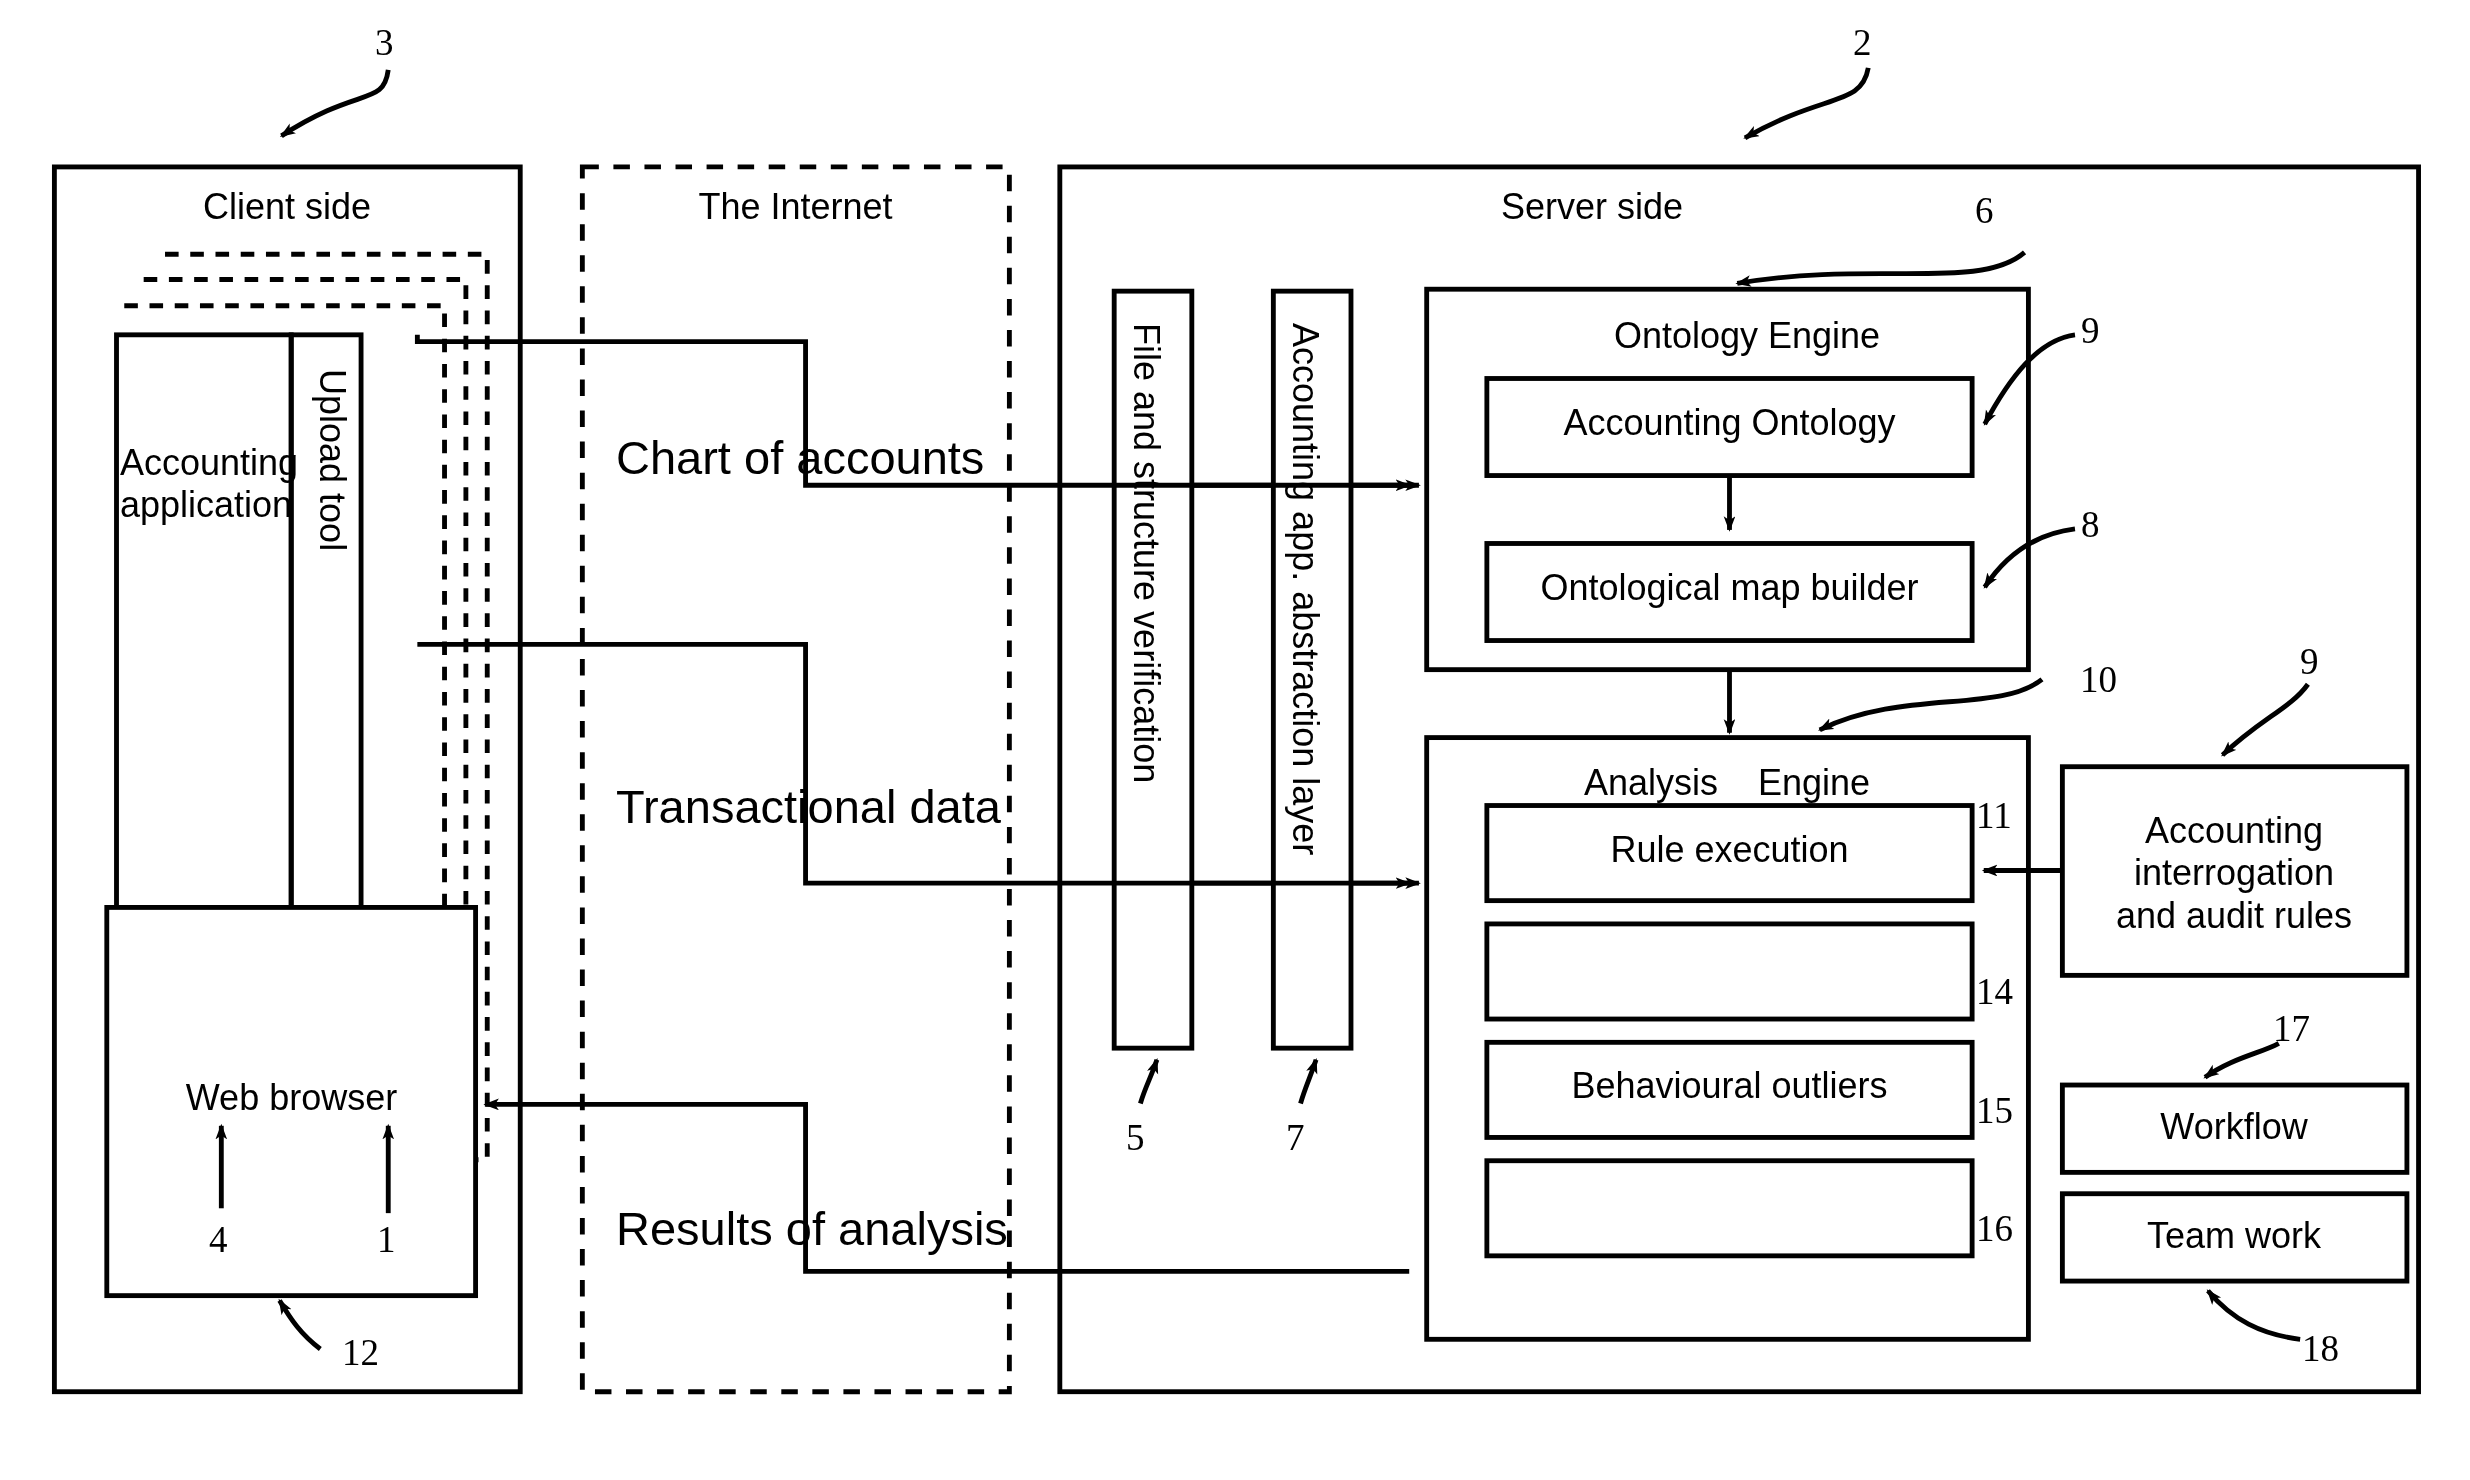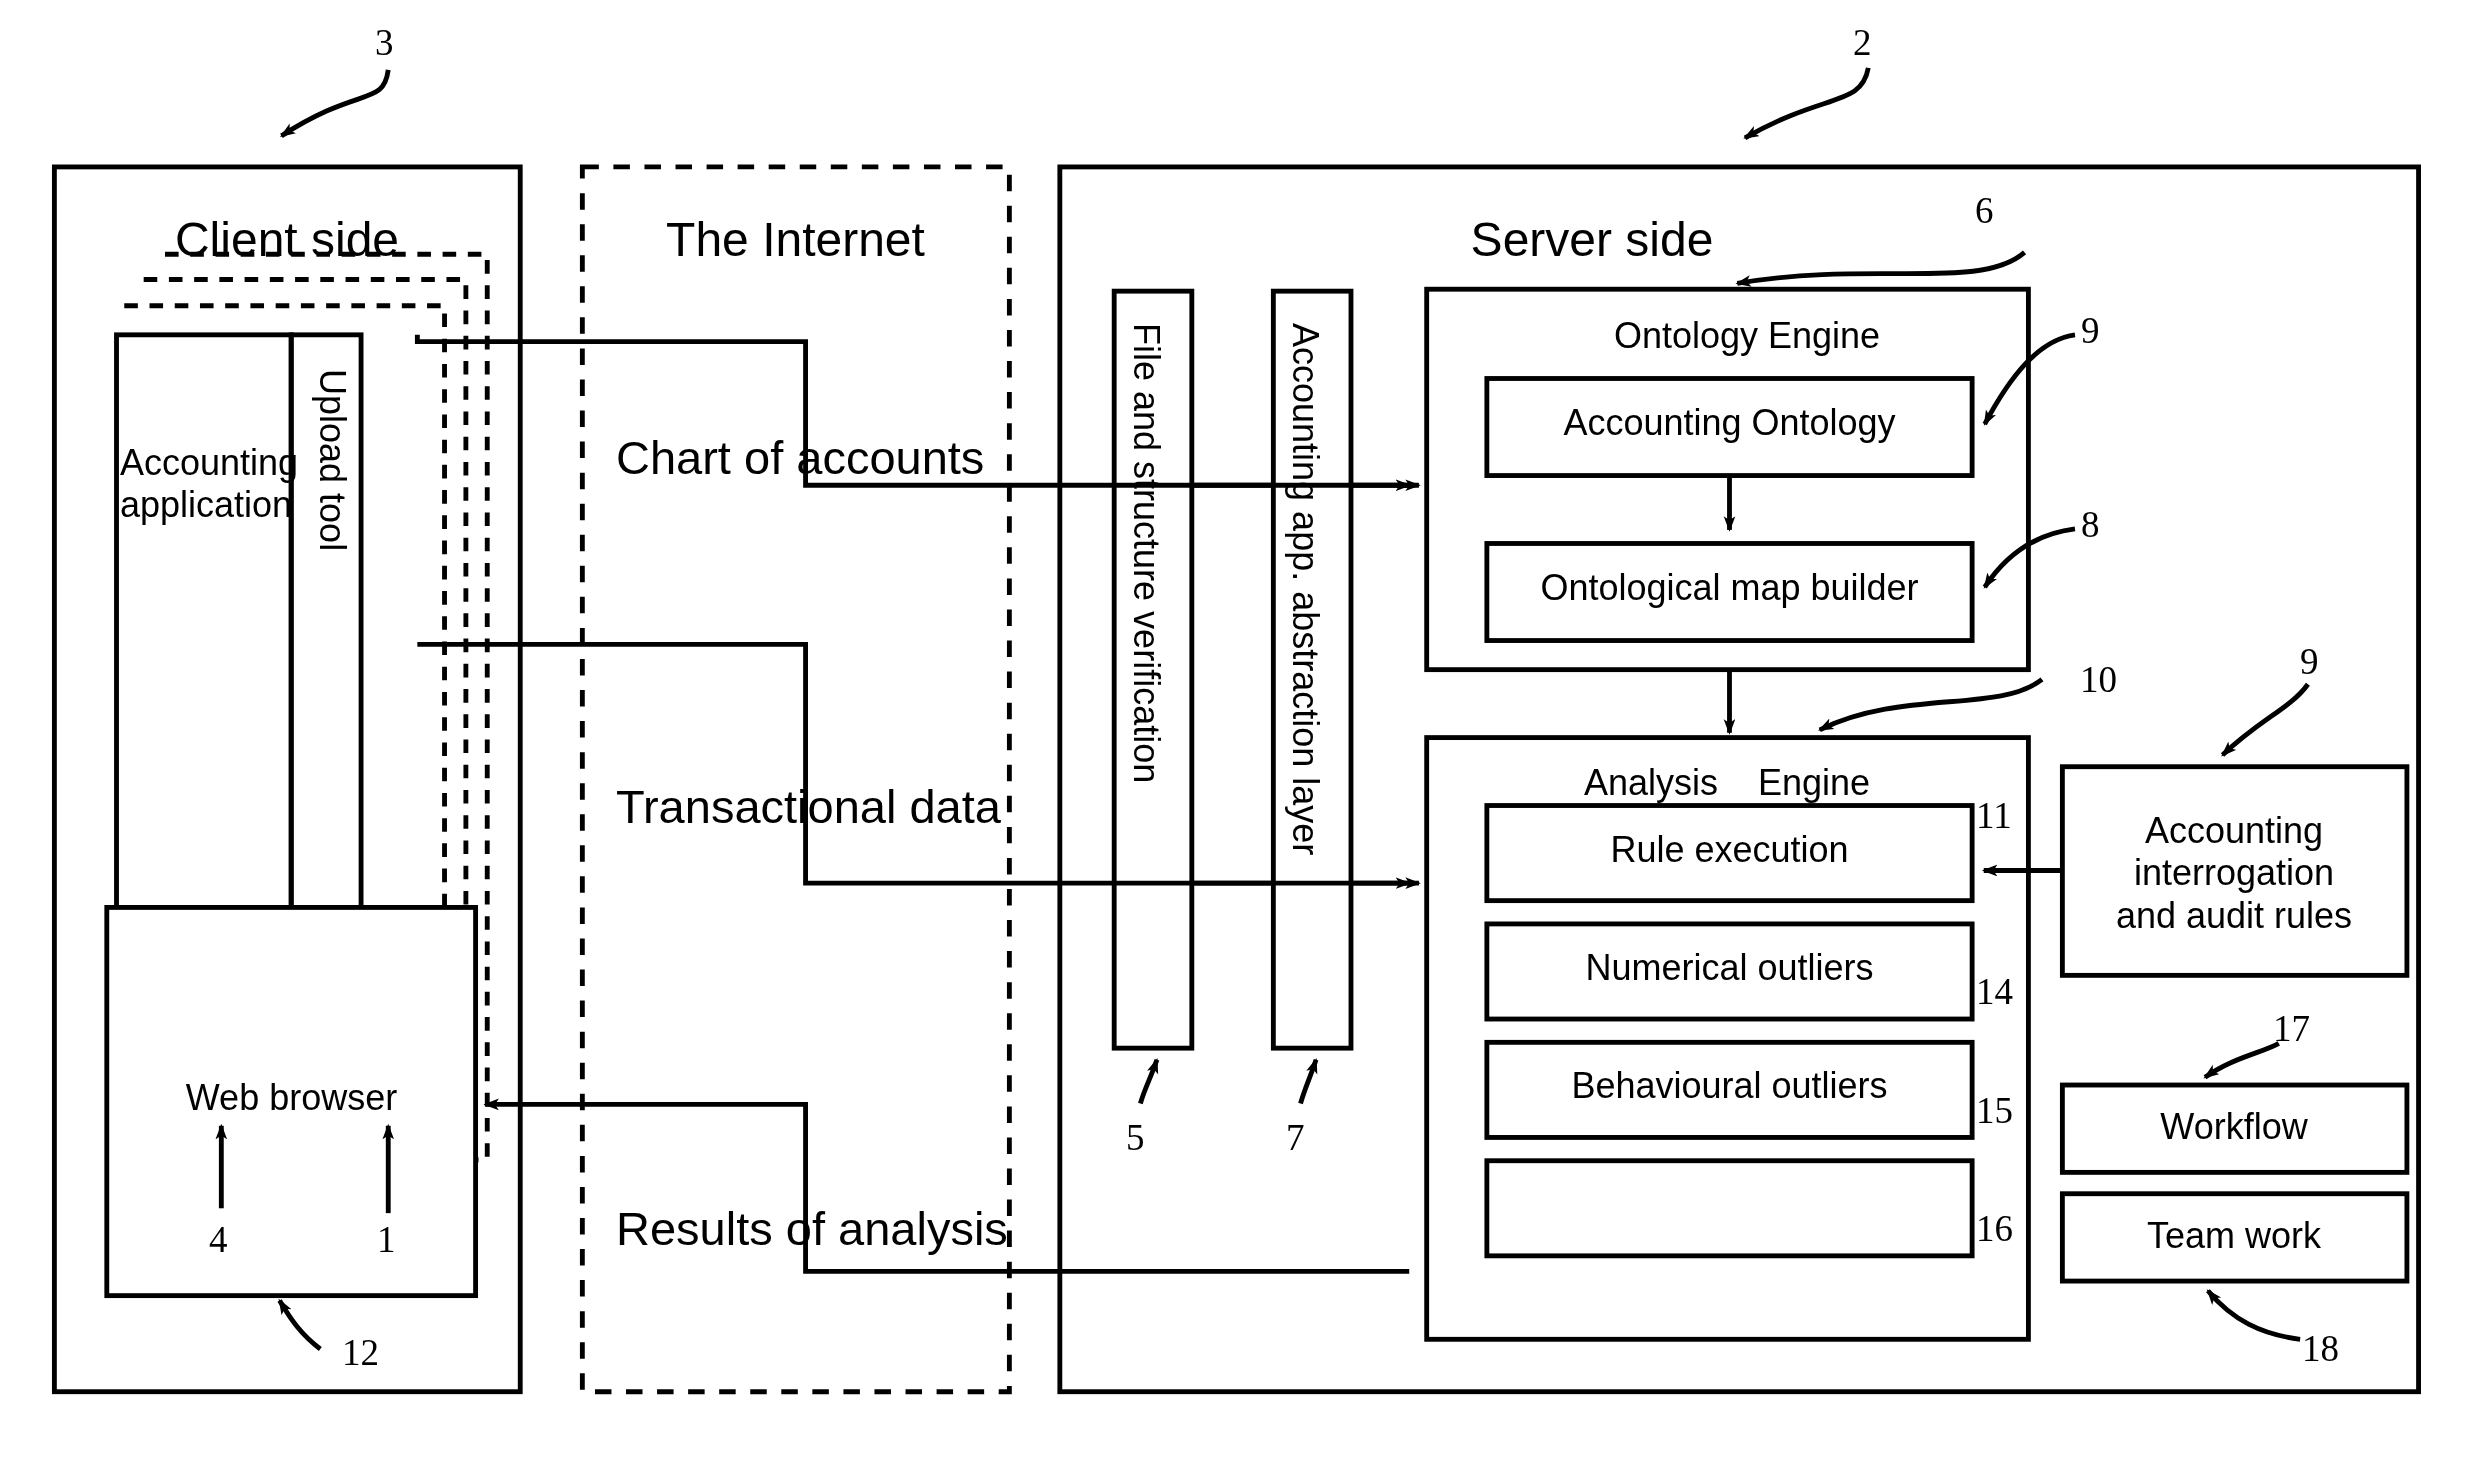--- a/index.html
+++ b/index.html
@@ -1,21 +1,21 @@
 <!DOCTYPE html>
 <html><head>
 <meta charset="utf-8">
 <style>
   html,body{margin:0;padding:0;background:#ffffff;}
   body{font-family:"Liberation Sans", sans-serif;}
   #stage{position:relative;width:2471px;height:1481px;background:#fff;overflow:hidden;}
   #svg{position:absolute;left:0;top:0;width:2471px;height:1481px;}
   .lbl{position:absolute;color:#000;font-family:"Liberation Sans", sans-serif;
        white-space:pre;line-height:1.18;}
-  .panel-title{font-size:48px;margin-top:26px;}
+  .panel-title{font-size:36px;}
   .boxtext{font-size:36px;}
   .flowlabel{font-size:47px;margin-top:32px;}
   .num{font-size:37px;font-family:"Liberation Serif", serif;}
   .vert{transform-origin:0 0;}
   .ctr{text-align:center;}
 </style>
 </head>
 <body>
 
 <div id="stage">
@@ -132,21 +132,20 @@
 
   <div class="lbl boxtext vert" style="left:1167px;top:323px;transform:rotate(90deg);">File and structure verification</div>
   <div class="lbl boxtext vert" style="left:1326px;top:323px;transform:rotate(90deg);">Accounting app. abstraction layer</div>
 
   <div class="lbl boxtext ctr" style="left:1426px;top:315px;width:602px;padding-left:20px;">Ontology Engine</div>
   <div class="lbl boxtext ctr" style="left:1487px;top:567px;width:485px;">Ontological map builder</div>
   <div class="lbl boxtext ctr" style="left:1487px;top:402px;width:485px;">Accounting Ontology</div>
 
   <div class="lbl boxtext ctr" style="left:1426px;top:762px;width:602px;">Analysis    Engine</div>
   <div class="lbl boxtext ctr" style="left:1487px;top:829px;width:485px;">Rule execution</div>
-  <div class="lbl boxtext ctr" style="left:1487px;top:947px;width:485px;">Numerical outliers</div>
   <div class="lbl boxtext ctr" style="left:1487px;top:1065px;width:485px;">Behavioural outliers</div>
 
   <div class="lbl boxtext ctr" style="left:2062px;top:810px;width:344px;">Accounting
 interrogation
 and audit rules</div>
   <div class="lbl boxtext ctr" style="left:2062px;top:1106px;width:344px;">Workflow</div>
   <div class="lbl boxtext ctr" style="left:2062px;top:1215px;width:344px;">Team work</div>
 
   <div class="lbl num" style="left:375px;top:21.3px;">3</div>
   <div class="lbl num" style="left:1853px;top:21.3px;">2</div>

